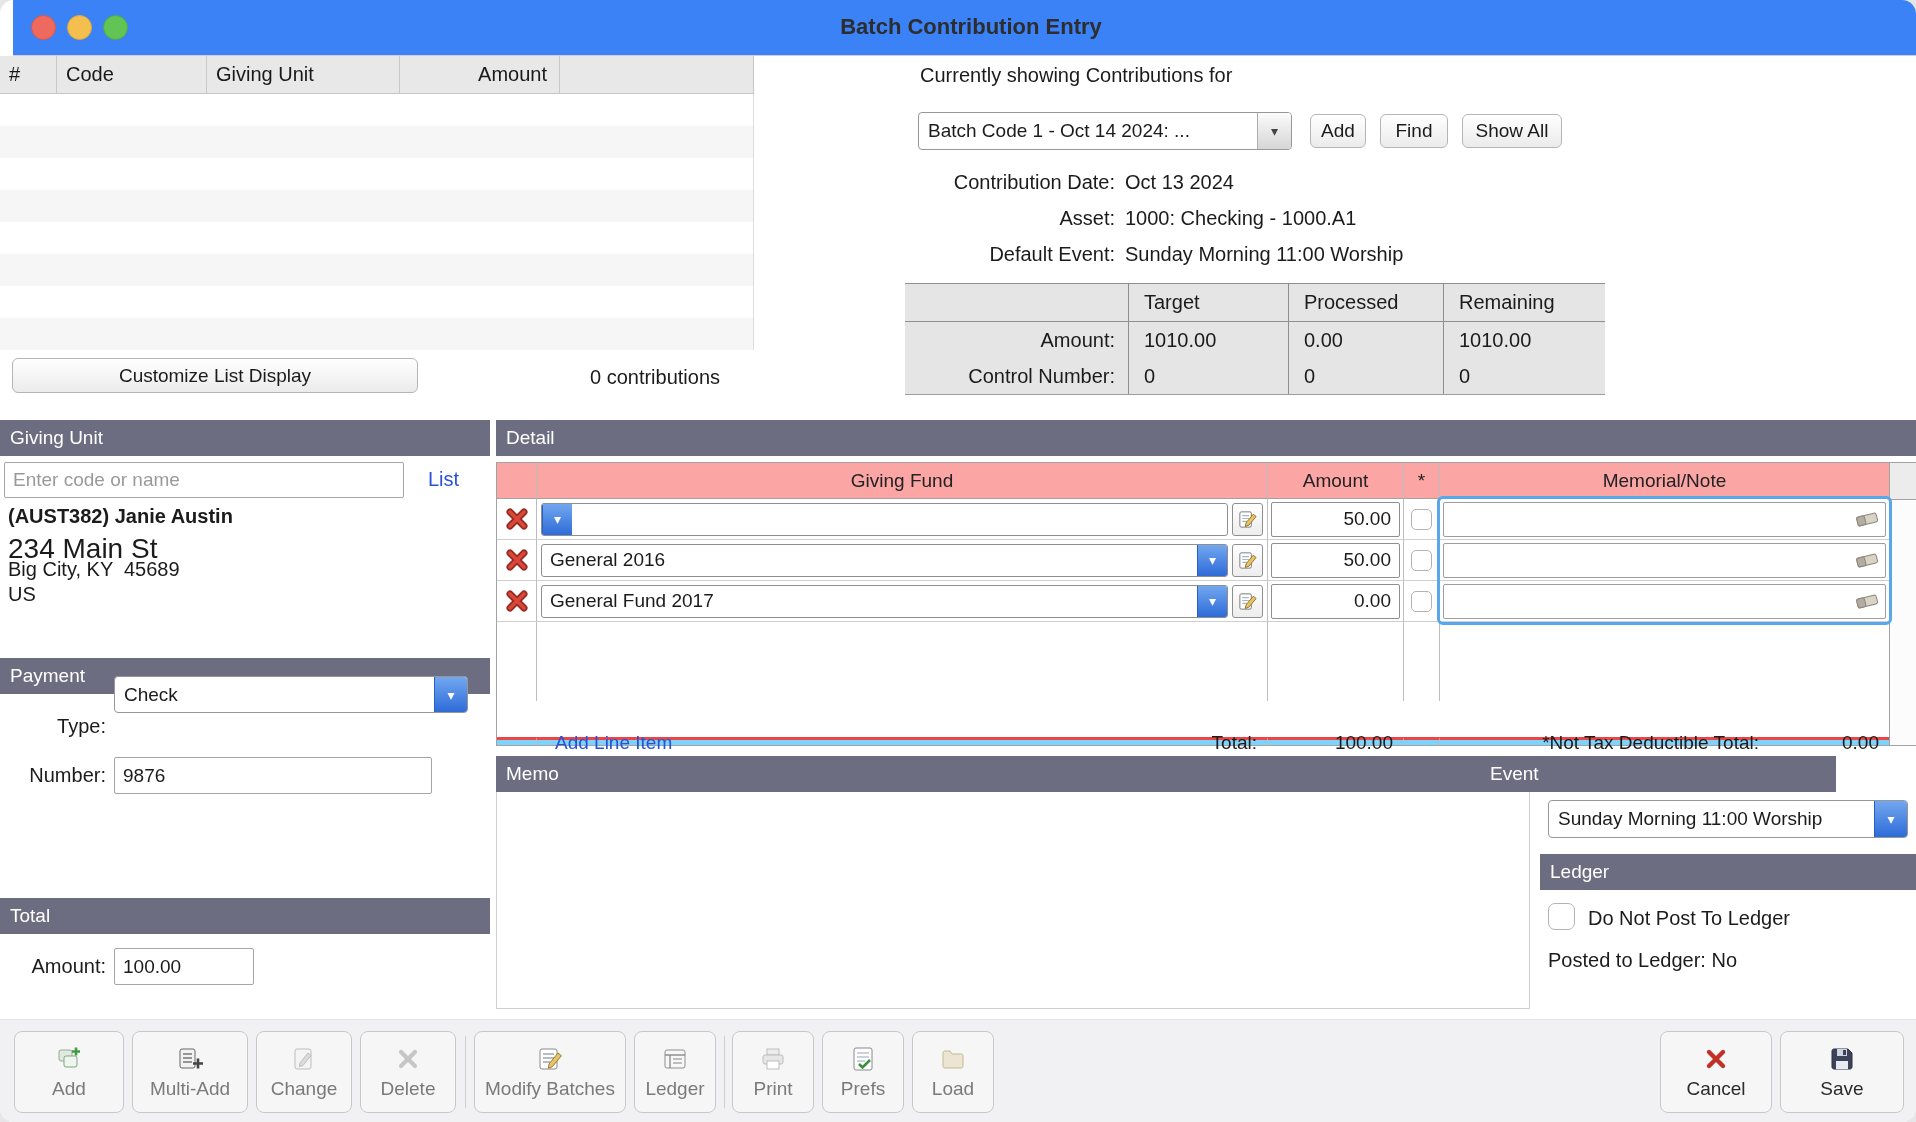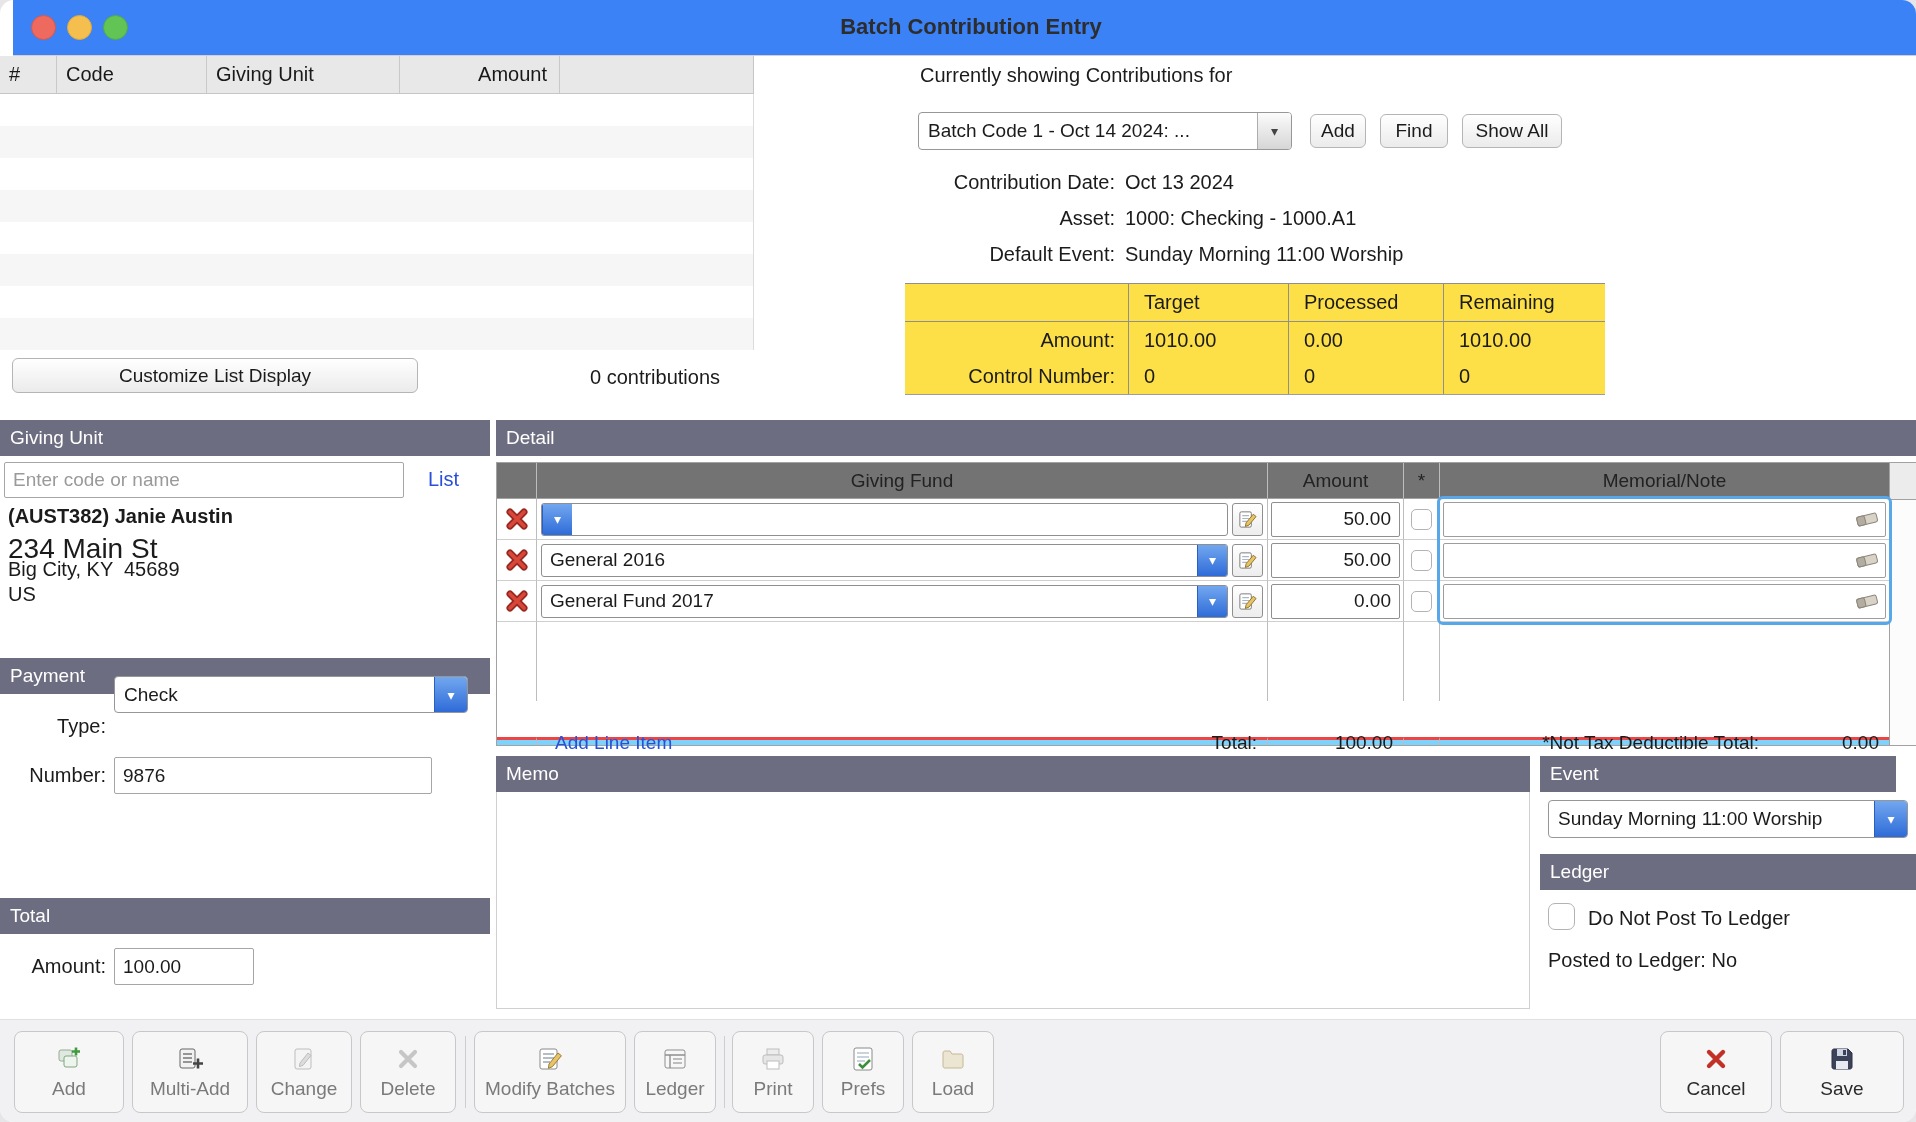--- a/index.html
+++ b/index.html
@@ -47,37 +47,37 @@
   .lh.amt { justify-content:flex-end; padding-right:12px; }
   .lh.fill { flex:1; border-right:none; }
   #list-body { position:absolute; left:0; top:94px; width:754px; border-right:1px solid #dcdcdc; }
   .lrow { height:32px; background:#fff; }
   .lrow:nth-child(even) { background:#f6f6f6; }
 
   
   .info-val { position:absolute; font-size:20px; }
   #sumTable { position:absolute; left:905px; top:283px; display:grid;
               grid-template-columns:223px 160px 155px 162px;
-              border-top:1px solid #8f8f8f; border-bottom:1px solid #9d9d9d; background:#fde047; }
+              border-top:1px solid #8f8f8f; border-bottom:1px solid #9d9d9d; background:#e5e5e5; }
   .sh { height:38px; display:flex; align-items:center; padding-left:15px;
         border-bottom:1px solid #8f8f8f; font-size:20px; }
   .sh.v, .sv { border-left:1px solid #8f8f8f; }
   .sv { height:36px; display:flex; align-items:center; padding-left:15px; font-size:20px; }
   .sl { height:36px; display:flex; align-items:center; justify-content:flex-end;
         padding-right:13px; font-size:20px; }
 
   
   #detailTable { position:absolute; left:496px; top:462px; display:grid;
                  grid-template-columns:40px 731px 136px 36px 449px;
                  grid-template-rows:36px 41px 41px 41px 79px 44px;
                  border:1px solid #a2a2a2; background:#fff; }
   .dc { border-right:1px solid #bdbdbd; border-bottom:1px solid #cfcfcf; display:flex;
         align-items:center; background:#fff; min-width:0; position:relative; }
   .dc:nth-child(5n) { border-right:none; }
-  .dh { background:#737373; justify-content:center; border-bottom:1px solid #a2a2a2; color:#222; }
+  .dh { background:#fca5a5; justify-content:center; border-bottom:1px solid #a2a2a2; color:#222; }
   .sp { border-bottom:none; }
   .ft { background:#7dd3fc; border-top:3px solid #ef4444; border-bottom:none;margin-top:36px; }
   .xbtn { margin:auto; width:30px; height:30px; border:none; background:transparent;
           display:flex; align-items:center; justify-content:center; padding:0; }
   .fund-combo { flex:1; height:33px; margin-left:4px; border:1px solid #8f8f8f; border-radius:3px;
                 display:flex; overflow:hidden; background:#fff; min-width:0; }
   .fund-combo .ctxt { padding:0 8px; }
   .fund-combo .bluebtn { width:30px; }
   .edit-btn { width:31px; height:33px; margin:0 4px; border:1px solid #8f8f8f; border-radius:3px;
               background:linear-gradient(#ffffff,#ededed); display:flex; align-items:center;
@@ -181,21 +181,21 @@
     <div class="sv">0</div>
     <div class="sv">0</div>
     <div class="sv">0</div>
   </div>
 
   <div class="bar" style="left:0;top:420px;width:490px">Giving Unit</div>
   <div class="bar" style="left:496px;top:420px;width:1420px">Detail</div>
   <div class="bar" style="left:0;top:658px;width:490px">Payment</div>
   <div class="bar" style="left:0;top:898px;width:490px">Total</div>
   <div class="bar" style="left:496px;top:756px;width:1034px">Memo</div>
-  <div class="bar" style="left:1540px;top:756px;width:356px">Event</div>
+  <div class="bar" style="left:1480px;top:756px;width:356px">Event</div>
   <div class="bar" style="left:1540px;top:854px;width:376px">Ledger</div>
 
   <input class="tin" style="left: 4px; top: 462px; width: 400px; height: 36px;" placeholder="Enter code or name">
   <div class="abs link" style="left:428px;top:468px;font-size:20px">List</div>
   <div class="abs" style="left:8px;top:505px;font-size:20px;font-weight:700">(AUST382) Janie Austin</div>
   <div class="abs" style="left:8px;top:533px;font-size:28px">234 Main St</div>
   <div class="abs pre" style="left:8px;top:558px;font-size:20px">Big City, KY  45689</div>
   <div class="abs" style="left:8px;top:583px;font-size:20px">US</div>
 
   <div class="label-r" style="left:0;top:708px;width:106px;height:37px;line-height:37px;font-size:20px">Type:</div>

